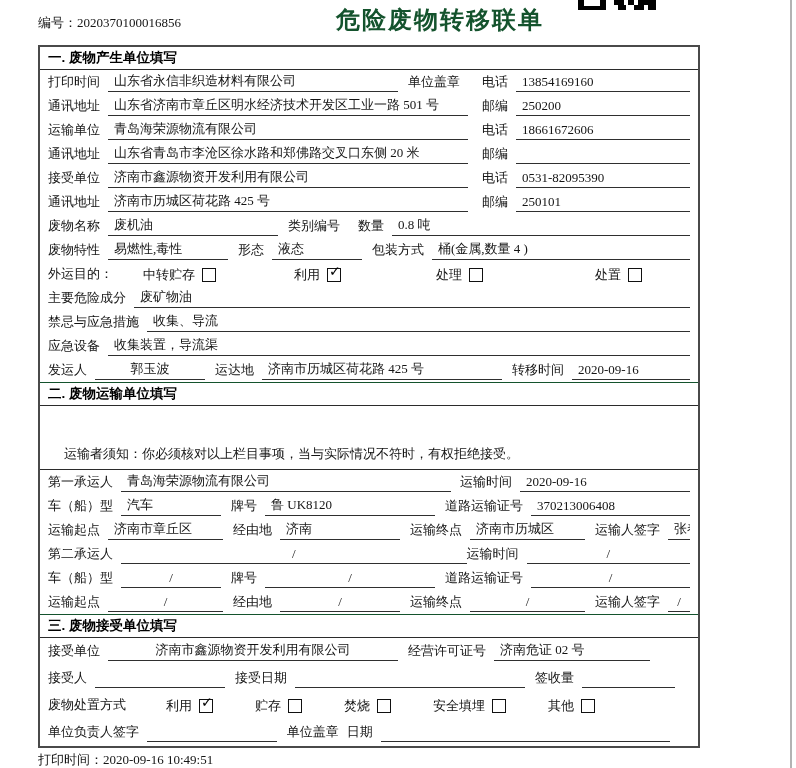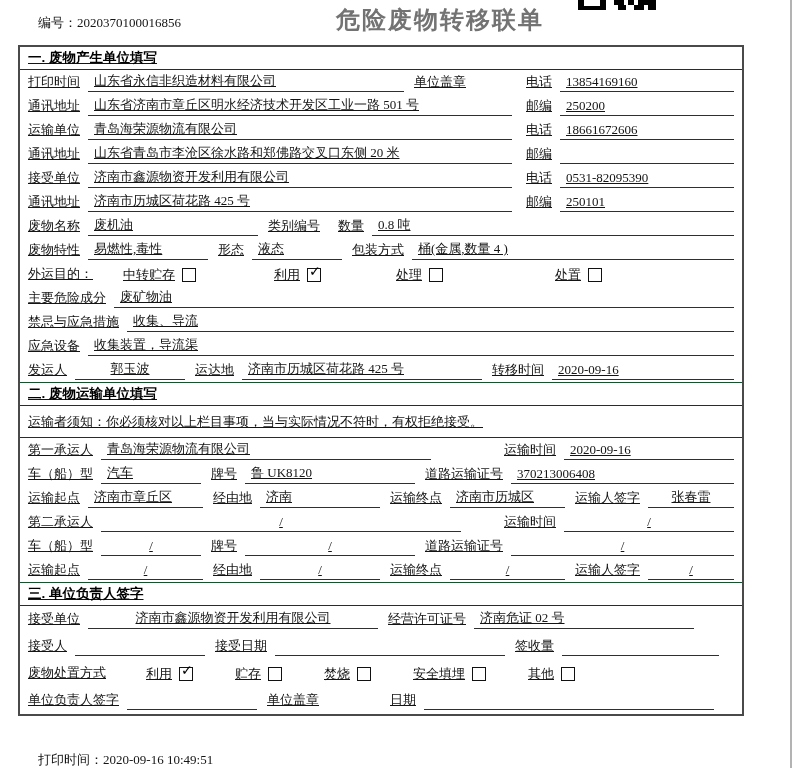--- a/index.html
+++ b/index.html
@@ -8,39 +8,39 @@
     background:#ffffff;color:#141414;
     font-family:"Liberation Serif","DejaVu Serif",serif;
     font-size:13px;
   }
   .page-edge{position:absolute;top:0;bottom:0;right:4px;width:2px;background:#b3b3b3}
   
   .doc-no{position:absolute;left:38px;top:14px;white-space:nowrap}
   .doc-title{
     position:absolute;left:336px;top:4px;white-space:nowrap;
     font-family:"Liberation Sans","DejaVu Sans",sans-serif;
-    font-weight:700;font-size:24px;letter-spacing:2px;color:#737373;
+    font-weight:700;font-size:24px;letter-spacing:2px;color:#14532d;
   }
   .qr{position:absolute;left:578px;top:0;width:78px;height:10px}
   
   .form{
-    position:absolute;left:18px;top:45px;width:726px;box-sizing:border-box;
-    border:2px solid #4a4a4a;background:#fff;text-decoration:underline;
+    position:absolute;left:38px;top:45px;width:662px;box-sizing:border-box;
+    border:2px solid #4a4a4a;background:#fff;
   }
   .sec{box-sizing:border-box}
   .sec+.sec{border-top:1px solid #14532d}
   .sec-h{
     height:22px;line-height:22px;padding-left:8px;
     border-bottom:1px solid #2b2b2b;
     font-family:"Liberation Sans","DejaVu Sans",sans-serif;
     font-weight:700;font-size:13.5px;color:#000;
   }
   .notice{
-    height:31px;display:flex;align-items:center;padding:0 8px;
-    border-bottom:1px solid #2b2b2b;white-space:nowrap;
+    height:31px;display:flex;align-items:center;padding:0 24px;
+    border-bottom:1px solid #2b2b2b;white-space:nowrap;margin-top:32px;
   }
   .r{display:flex;align-items:flex-end;height:24px;padding:0 8px 2px 8px;box-sizing:border-box}
   .sec3 .r{height:27px;padding-bottom:4px}
   .l{white-space:nowrap;margin-right:8px;padding-bottom:1px}
   .u{
     border-bottom:1px solid #2f2f2f;white-space:nowrap;overflow:hidden;
     padding:0 6px 1px 6px;min-height:17px;box-sizing:border-box;
   }
   .flex{flex:1}.sp{flex:1}
   .c{text-align:center}
@@ -55,21 +55,21 @@
   
   .opt{display:flex;align-items:center;white-space:nowrap}
   .cb{
     display:inline-block;width:12px;height:12px;border:1.5px solid #111;
     margin-left:7px;position:relative;background:#fff;box-sizing:content-box;
   }
   .cb.checked::after{
     content:"\2713";position:absolute;left:1px;top:-5px;font-size:14px;
     font-weight:700;color:#000;font-family:"DejaVu Sans",sans-serif;line-height:1;
   }
-  .o1{margin-left:22px}.o2{margin-left:78px}.o3{margin-left:75px}.o4{margin-left:112px}
+  .o1{margin-left:22px}.o2{margin-left:78px}.o3{margin-left:95px}.o4{margin-left:112px}
   .d1{margin-left:32px}.d2{margin-left:42px}.d3{margin-left:42px}.d4{margin-left:42px}.d5{margin-left:42px}
   
   .print-time{position:absolute;left:38px;top:751px;white-space:nowrap}
 </style>
 </head>
 <body>
 
 <div class="page-edge"></div>
 
 <div class="doc-no">
@@ -280,21 +280,21 @@
       <span class="l ml10">经由地</span>
       <span class="u w120 c">/</span>
       <span class="l ml10">运输终点</span>
       <span class="u w115 c">/</span>
       <span class="l ml10">运输人签字</span>
       <span class="u flex c">/</span>
     </div>
   </div>
 
   <div class="sec sec3">
-    <div class="sec-h">三. 单位负责人签字</div>
+    <div class="sec-h">三. 废物接受单位填写</div>
 
     <div class="r">
       <span class="l">接受单位</span>
       <span class="u w290 c">济南市鑫源物资开发利用有限公司</span>
       <span class="l ml10">经营许可证号</span>
       <span class="u flex mr40">济南危证 02 号</span>
     </div>
 
     <div class="r">
       <span class="l">接受人</span>

